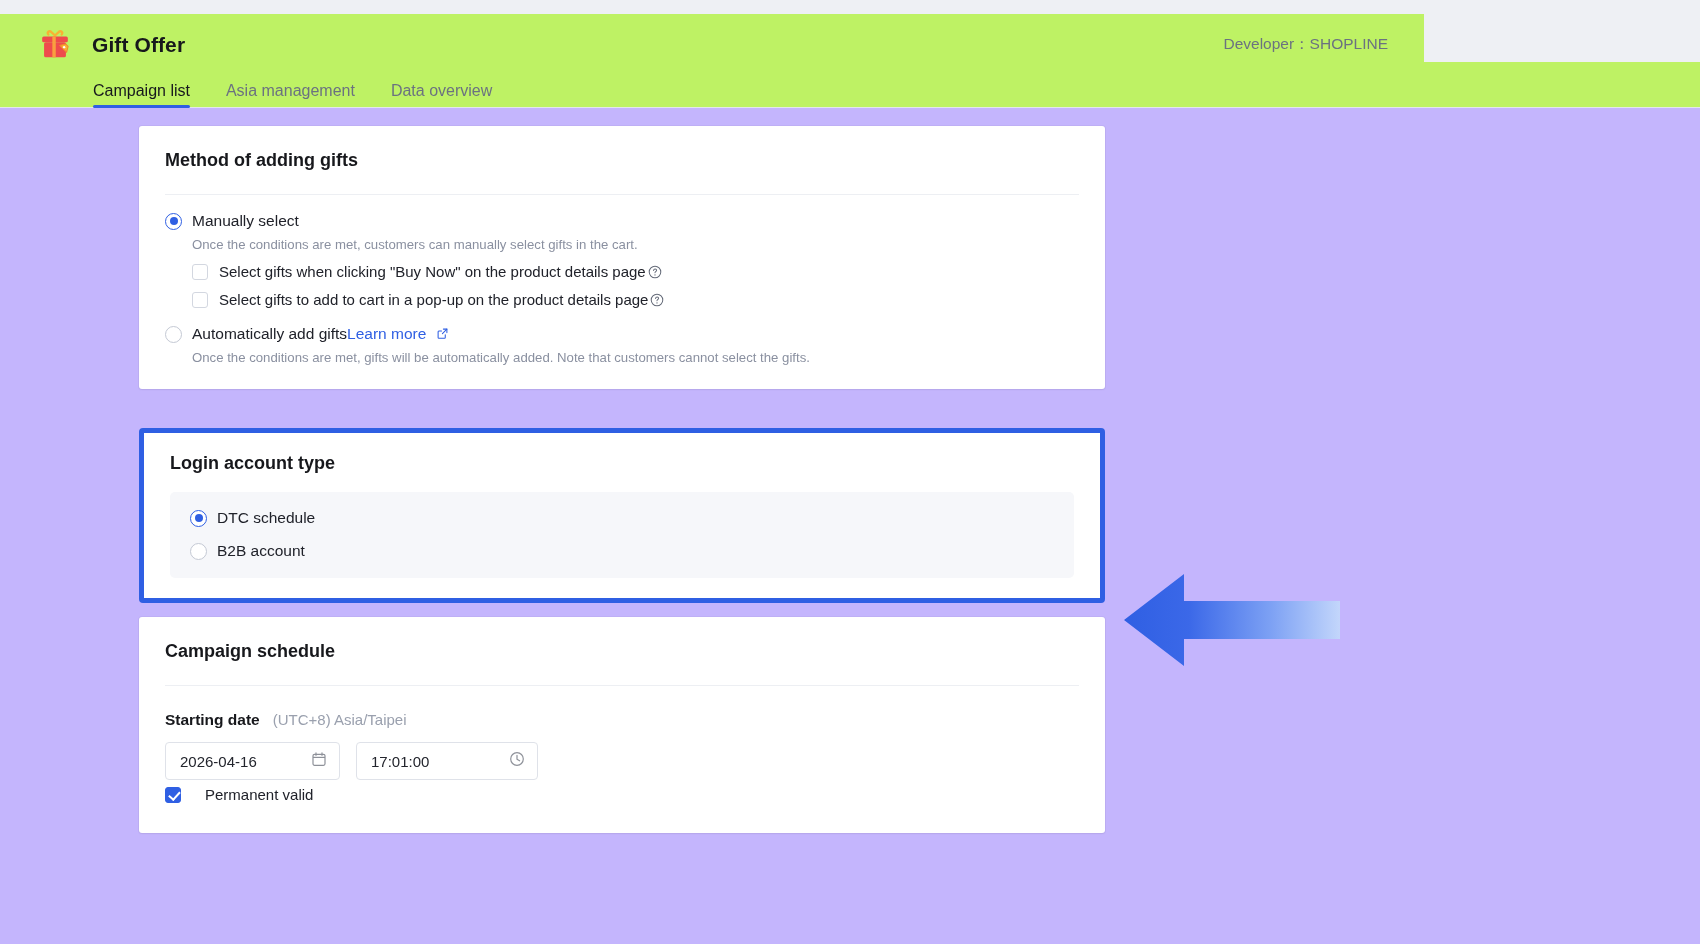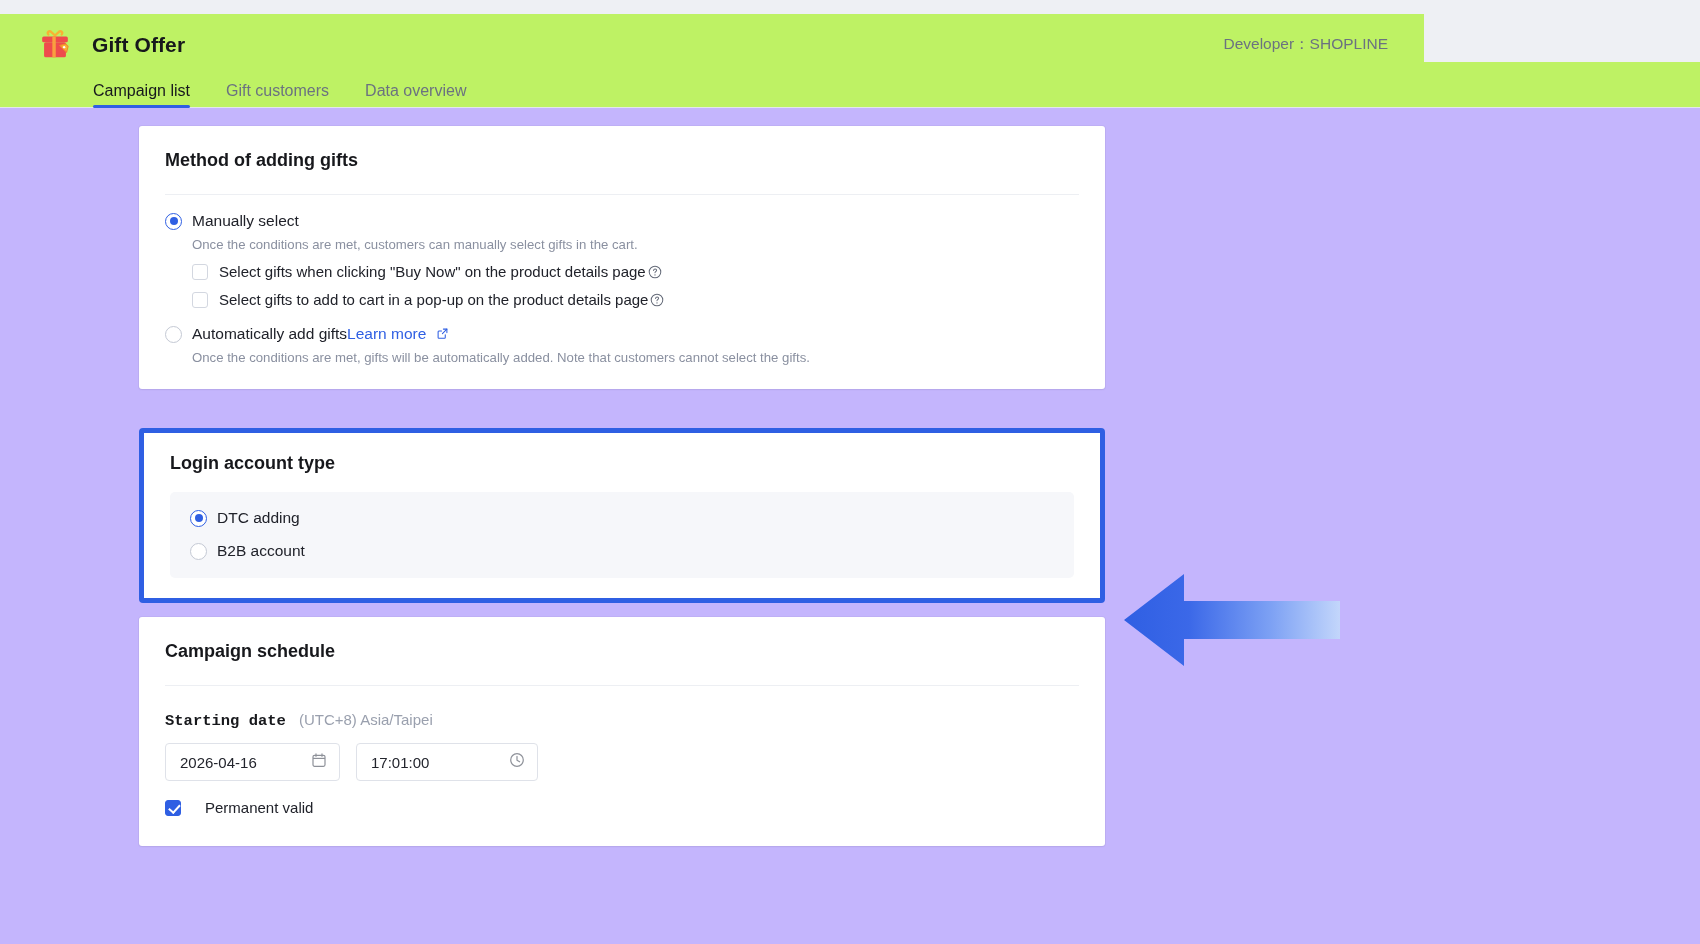--- a/index.html
+++ b/index.html
@@ -94,21 +94,21 @@
     box-shadow: none;
   }
   .radio-panel {
     background: #f6f7fa; border-radius: 5px;
     padding: 17px 20px 18px 20px;
   }
   .radio-panel .opt-row + .opt-row { margin-top: 15px; text-align: center; }
 
   
   .field-label-row { display: flex; align-items: baseline; gap: 13px; margin-top: 3px; }
-  .field-label { font-size: 15.5px; font-weight: bold; color: #17181c; font-family: Liberation Mono, monospace; }
+  .field-label { font-size: 15.5px; font-weight: bold; color: #17181c; }
   .field-tz { font-size: 15px; color: #9aa0ae; }
   .inputs-row { display: flex; gap: 16px; margin-top: 13px; }
   .input-box {
     height: 38px; border: 1px solid #dfe2e9; border-radius: 4px; background: #fff;
     display: flex; align-items: center; justify-content: space-between;
     padding: 0 12px 0 14px;
   }
   .input-box.date { width: 175px; }
   .input-box.time { width: 182px; }
   .input-val { font-size: 15px; color: #23252d; }
@@ -132,21 +132,21 @@
         <circle cx="29.6" cy="22.3" r="1.25" fill="#fff"></circle>
       </svg>
     </span>
     <span class="app-title">Gift Offer</span>
   </div>
   <div class="dev-label">Developer：SHOPLINE</div>
 </div>
 
 <div class="tabbar">
   <div class="tab active">Campaign list</div>
-  <div class="tab">Gift customers</div>
+  <div class="tab">Asia management</div>
   <div class="tab">Data overview</div>
 </div>
 
 <div class="canvas">
 
   <div class="card" style="top:18px;">
     <div class="card-title">Method of adding gifts</div>
     <div class="card-sep"></div>
     <div class="card-body">
 
@@ -199,21 +199,21 @@
       <div class="opt-desc">Once the conditions are met, gifts will be automatically added. Note that customers cannot select the gifts.</div>
     </div>
   </div>
 
   <div class="card highlight" style="top:320px;">
     <div class="card-title" style="padding-top:20px;">Login account type</div>
     <div class="card-body" style="padding-top:18px;padding-bottom:20px;">
       <div class="radio-panel">
         <div class="opt-row">
           <span class="radio checked"></span>
-          <span class="opt-label">DTC adding</span>
+          <span class="opt-label">DTC schedule</span>
         </div>
         <div class="opt-row">
           <span class="radio"></span>
           <span class="opt-label">B2B account</span>
         </div>
       </div>
     </div>
   </div>
 
   <div class="card" style="top:509px;">
@@ -241,21 +241,21 @@
           <span class="input-val">17:01:00</span>
           <span>
             <svg class="in-icon" viewBox="0 0 16 16">
               <circle cx="8" cy="8" r="6.3" fill="none" stroke="#4a4f5c" stroke-width="1.2"></circle>
               <path d="M8 4.4V8.2l2.6 1.6" fill="none" stroke="#4a4f5c" stroke-width="1.2" stroke-linecap="round" stroke-linejoin="round"></path>
             </svg>
           </span>
         </div>
       </div>
 
-      <div class="cb-row" style="margin-left:0;margin-top:18px;gap:24px;">
+      <div class="cb-row" style="margin-left:0;margin-top:6px;gap:24px;">
         <span class="checkbox checked"></span>
         <span class="cb-label">Permanent valid</span>
       </div>
     </div>
   </div>
 
   <div class="arrow">
     <svg viewBox="0 0 216 98" width="216" height="98">
       <defs>
         <linearGradient id="arrowGrad" x1="0" y1="0" x2="1" y2="0">

